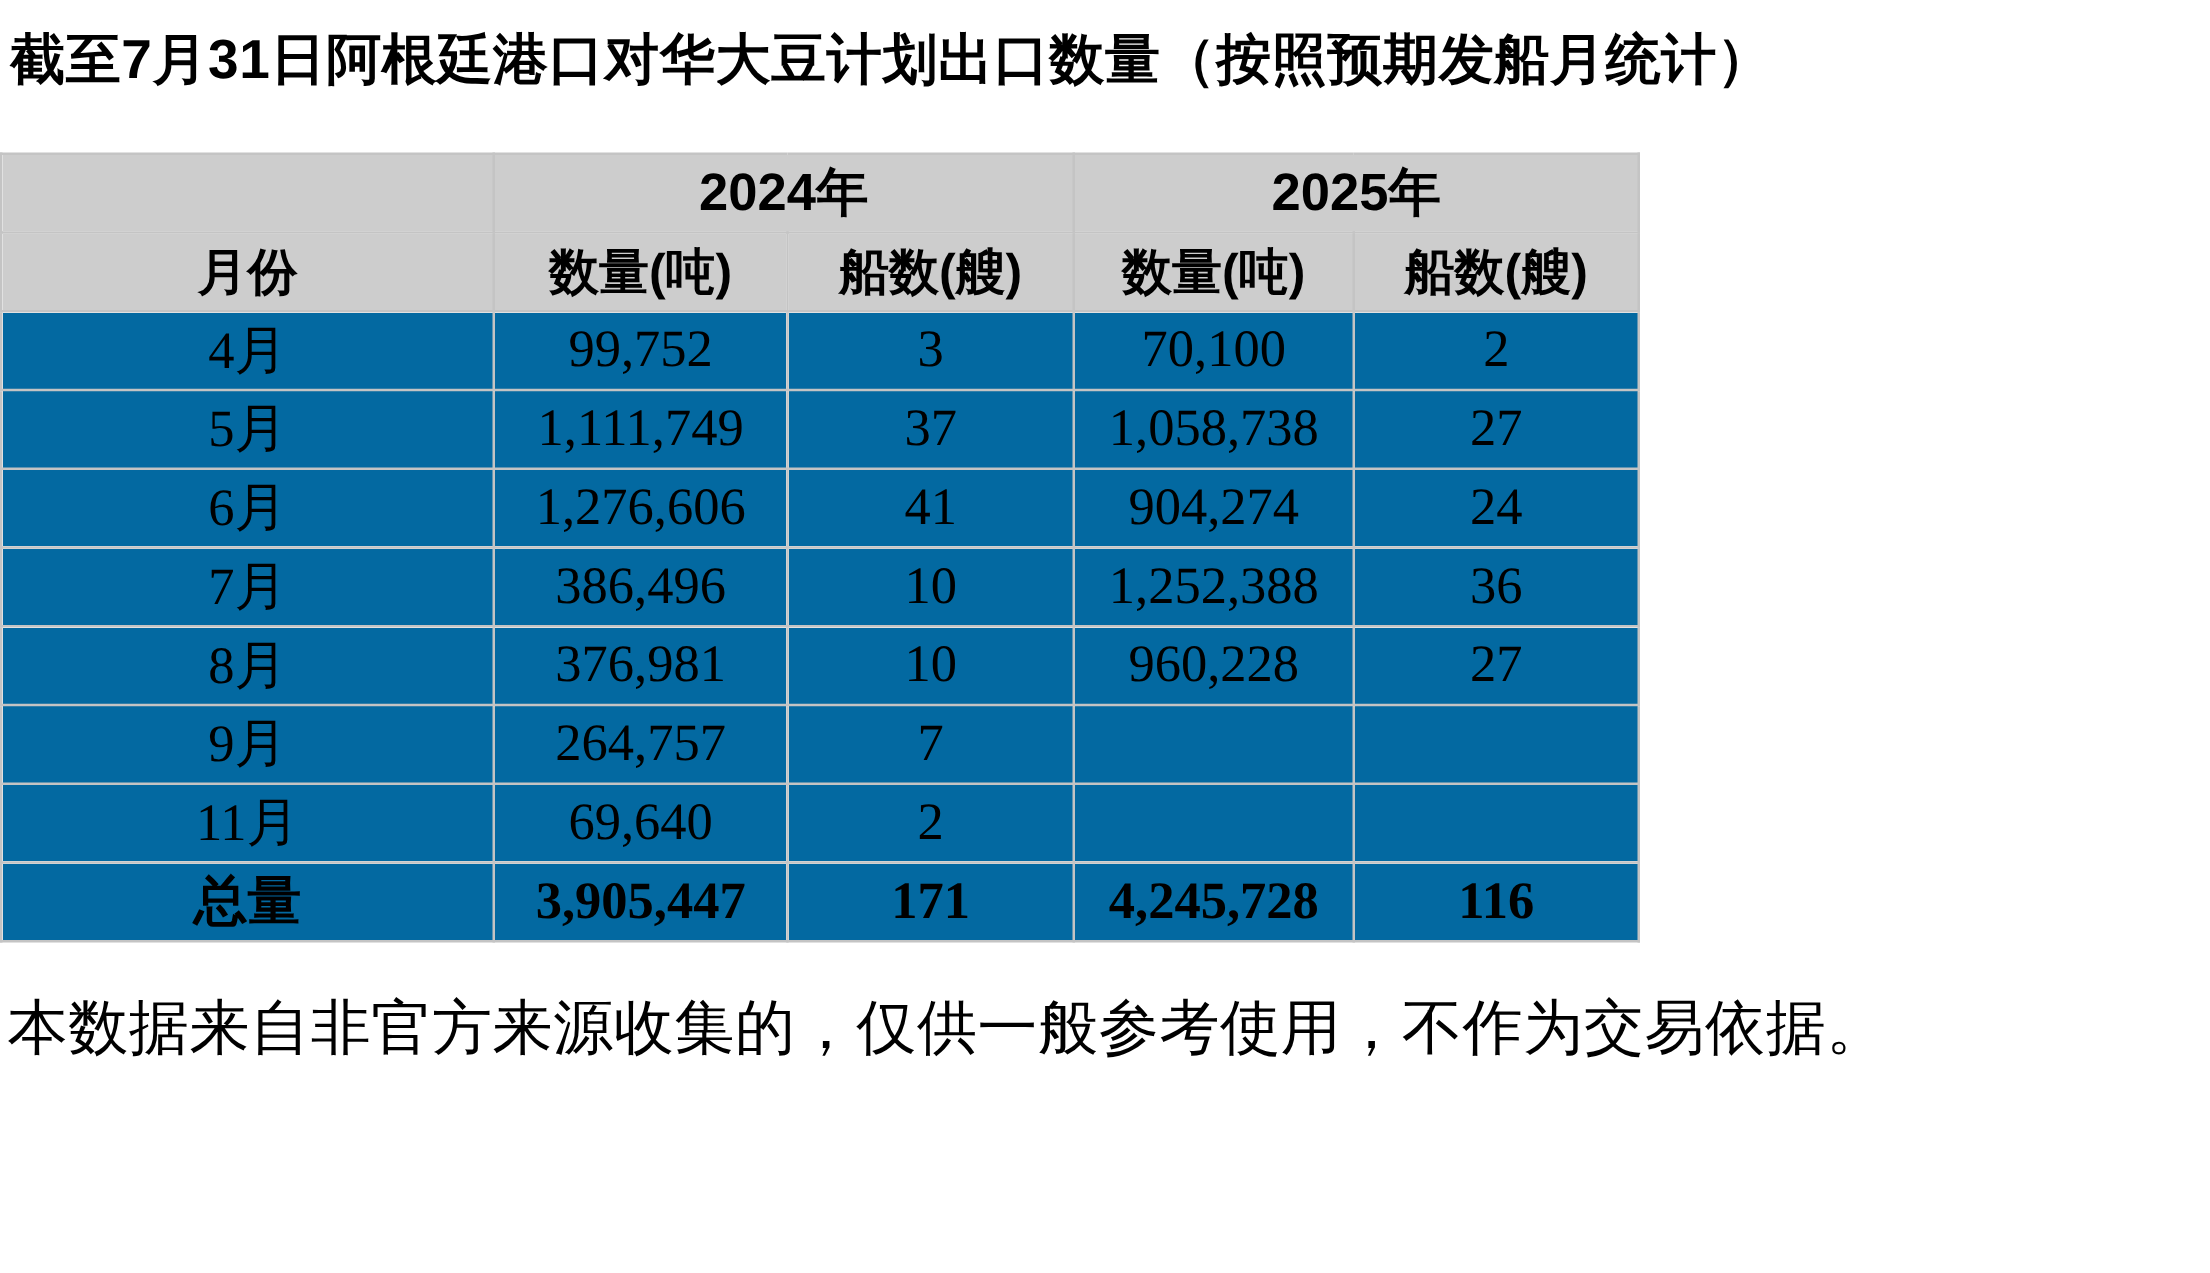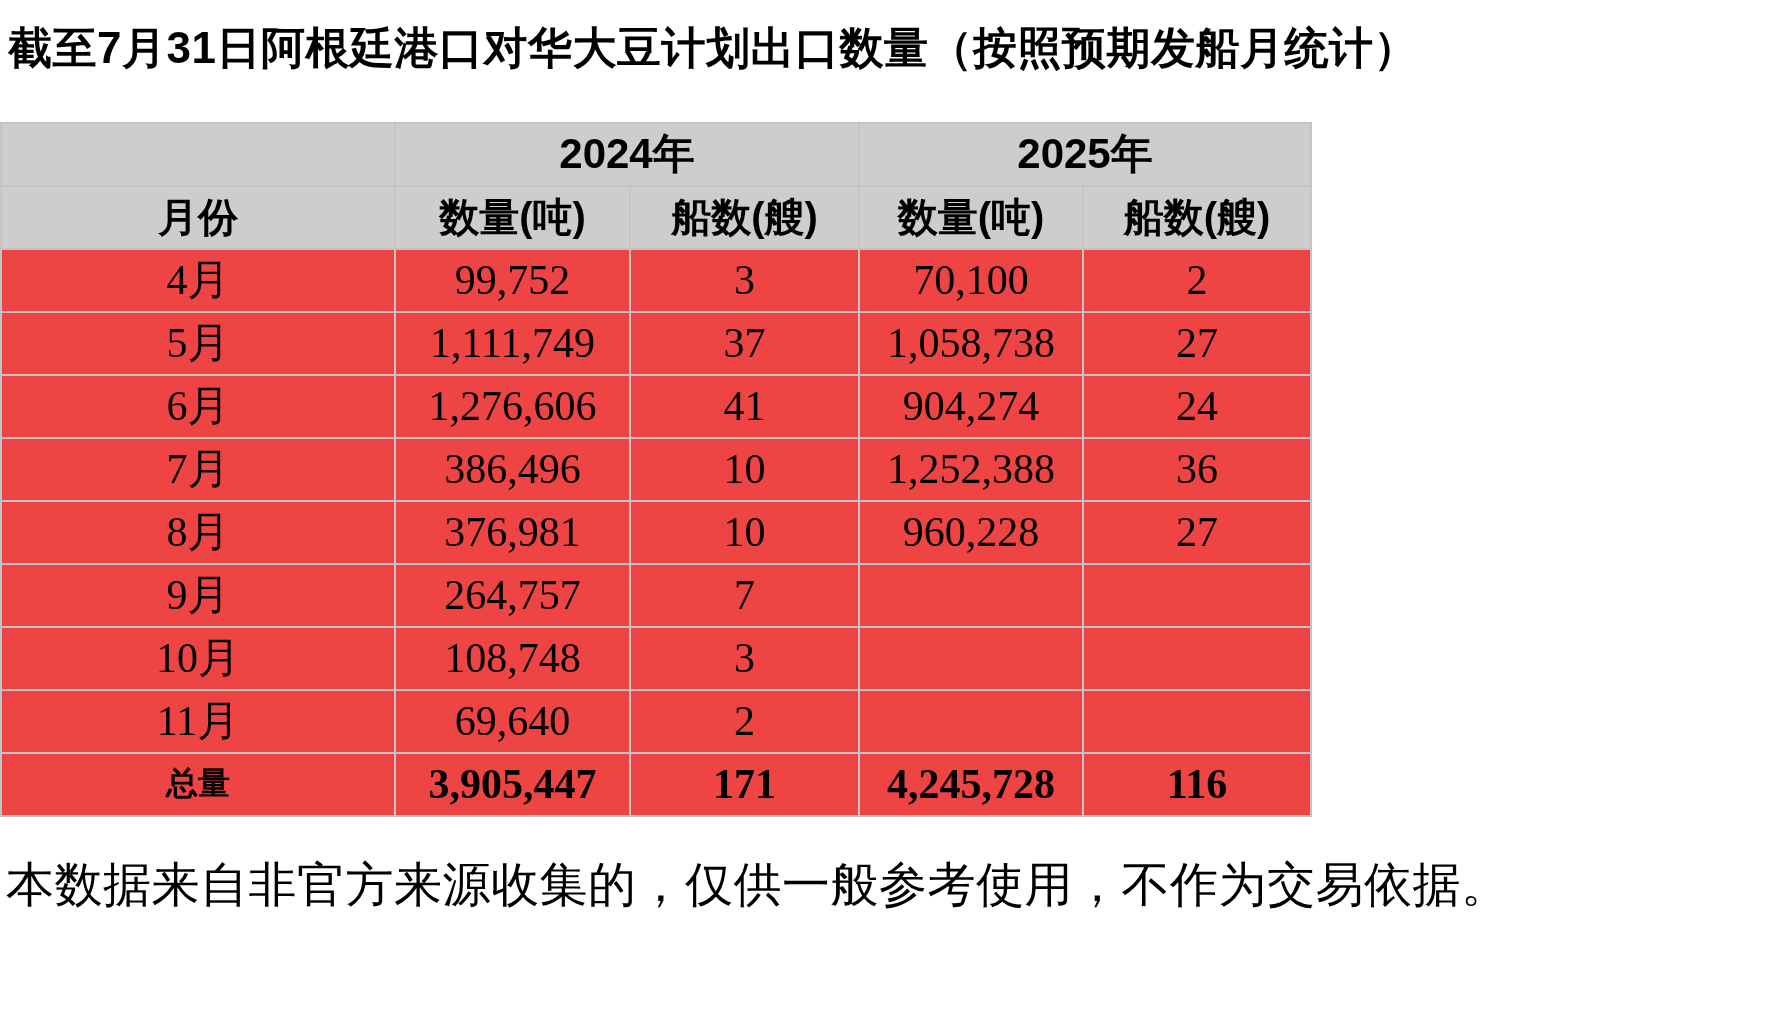--- a/index.html
+++ b/index.html
@@ -42,28 +42,28 @@
     font-family: "Liberation Sans", sans-serif;
     font-weight: 700;
     font-size: 40px;
   }
   .export-table thead tr.year-row th {
     font-size: 42px;
   }
   .export-table tbody td {
     font-family: "Liberation Serif", serif;
     font-size: 42px;
-    background: #ef4444;
+    background: #0369a1;
   }
   .export-table tbody tr.total-row td {
     font-weight: 700;
   }
   .export-table tbody tr.total-row td.month-col {
     font-family: "Liberation Sans", sans-serif;
-    font-size: 32px;
+    font-size: 43px;
   }
   .footnote {
     font-size: 48px;
     margin: 36px 0 16px 6px;
     letter-spacing: 0.5px;
     white-space: nowrap;
   }
 </style>
 </head>
 <body>
@@ -131,27 +131,20 @@
           <td>27</td>
         </tr>
         <tr>
           <td class="month-col">9月</td>
           <td>264,757</td>
           <td>7</td>
           <td></td>
           <td></td>
         </tr>
         <tr>
-          <td class="month-col">10月</td>
-          <td>108,748</td>
-          <td>3</td>
-          <td></td>
-          <td></td>
-        </tr>
-        <tr>
           <td class="month-col">11月</td>
           <td>69,640</td>
           <td>2</td>
           <td></td>
           <td></td>
         </tr>
         <tr class="total-row">
           <td class="month-col">总量</td>
           <td>3,905,447</td>
           <td>171</td>

